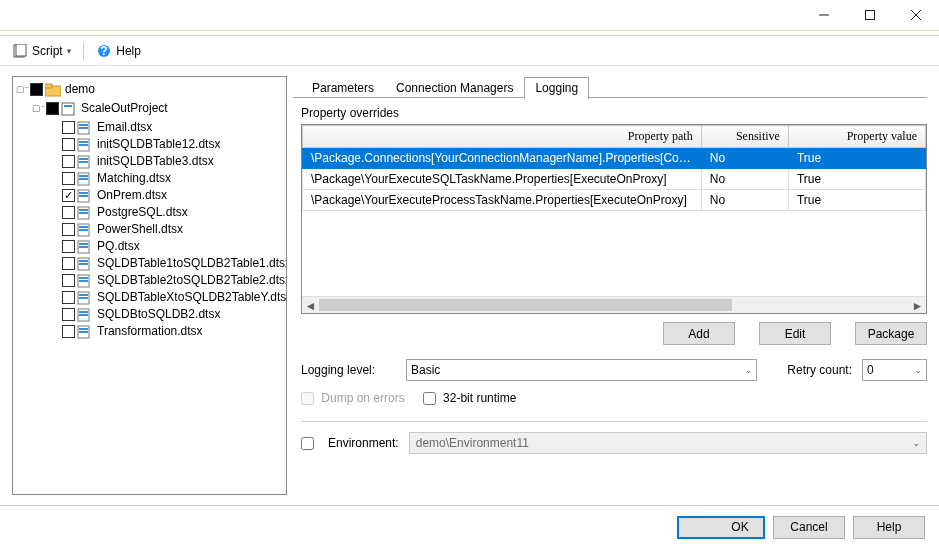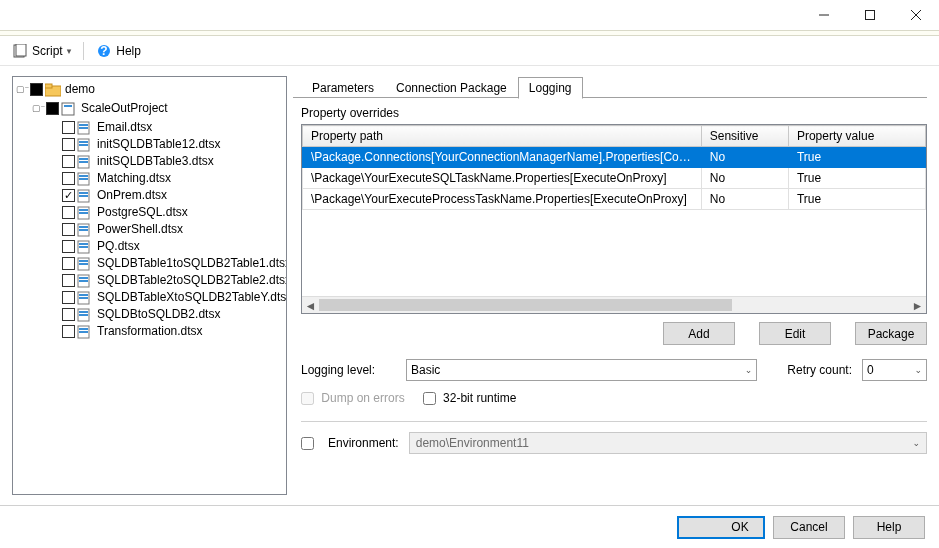--- a/index.html
+++ b/index.html
@@ -27,21 +27,21 @@
   .lbl { padding:0 2px; }
   .right-pane { flex:1; display:flex; flex-direction:column; min-width:0; }
   .tabs { display:flex; align-items:flex-end; height:22px; padding-left:8px; position:relative; }
   .tabs::after { content:""; position:absolute; left:0; right:0; bottom:0; height:1px; background:#a0a0a0; z-index:0;}
   .tab { padding:3px 10px 3px 10px; border:1px solid transparent; border-bottom:none; position:relative; z-index:1; background:transparent; cursor:default;}
   .tab.active { border-color:#a0a0a0; background:#fff; border-bottom:1px solid #fff; margin-bottom:-1px; }
   .tabpage { flex:1; display:flex; flex-direction:column; padding:6px 0 0 8px; min-height:0;}
   .grp-label { margin:2px 0 4px 0; }
   .grid-wrap { border:1px solid #828790; height:190px; background:#fff; overflow:hidden; display:flex; flex-direction:column; margin-right:0;}
   table.grid { border-collapse:collapse; width:100%; table-layout:fixed; }
-  table.grid th { background:linear-gradient(#fdfdfd,#ececec); border:1px solid #c8c8c8; text-align:left; padding:3px 8px; font-weight:400; }
+  table.grid th { background:linear-gradient(#fdfdfd,#ececec); border:1px solid #c8c8c8; text-align:right; padding:3px 8px; font-weight:400;font-family:Liberation Serif, serif; }
   table.grid td { border:1px solid #e0e0e0; padding:3px 8px; overflow:hidden; text-overflow:ellipsis; white-space:nowrap;}
   tr.selected td { background:#0078d7; color:#fff; border-color:#0078d7;}
   .grid-scroll { flex:1; overflow:hidden; }
   .hscroll { height:17px; background:#f0f0f0; border-top:1px solid #ddd; position:relative;}
   .hscroll .lbtn,.hscroll .rbtn{ position:absolute; top:0; width:17px; height:17px; background:#f0f0f0; display:flex;align-items:center;justify-content:center;color:#606060;}
   .hscroll .lbtn{left:0;} .hscroll .rbtn{right:0;}
   .hscroll .track{position:absolute; left:17px; right:17px; top:0; bottom:0; background:#f0f0f0;}
   .hscroll .thumb{position:absolute; top:2px; bottom:2px; left:0; width:70%; background:#cdcdcd;}
   .btn-row { display:flex; justify-content:flex-end; gap:24px; margin:8px 0 14px 0; }
   .btn { min-width:72px; height:23px; border:1px solid #adadad; background:#e1e1e1; display:flex; align-items:center; justify-content:center; padding:0 8px; cursor:default;}
@@ -298,21 +298,21 @@
               </li>
             </ul>
           </li>
         </ul>
       </div>
     </div>
 
     <div class="right-pane">
       <div class="tabs">
         <div class="tab">Parameters</div>
-        <div class="tab">Connection Package</div>
+        <div class="tab">Connection Managers</div>
         <div class="tab active">Logging</div>
       </div>
 
       <div class="tabpage">
         <div class="grp-label">Property overrides</div>
 
         <div class="grid-wrap">
           <div class="grid-scroll">
             <table class="grid">
               <colgroup>

